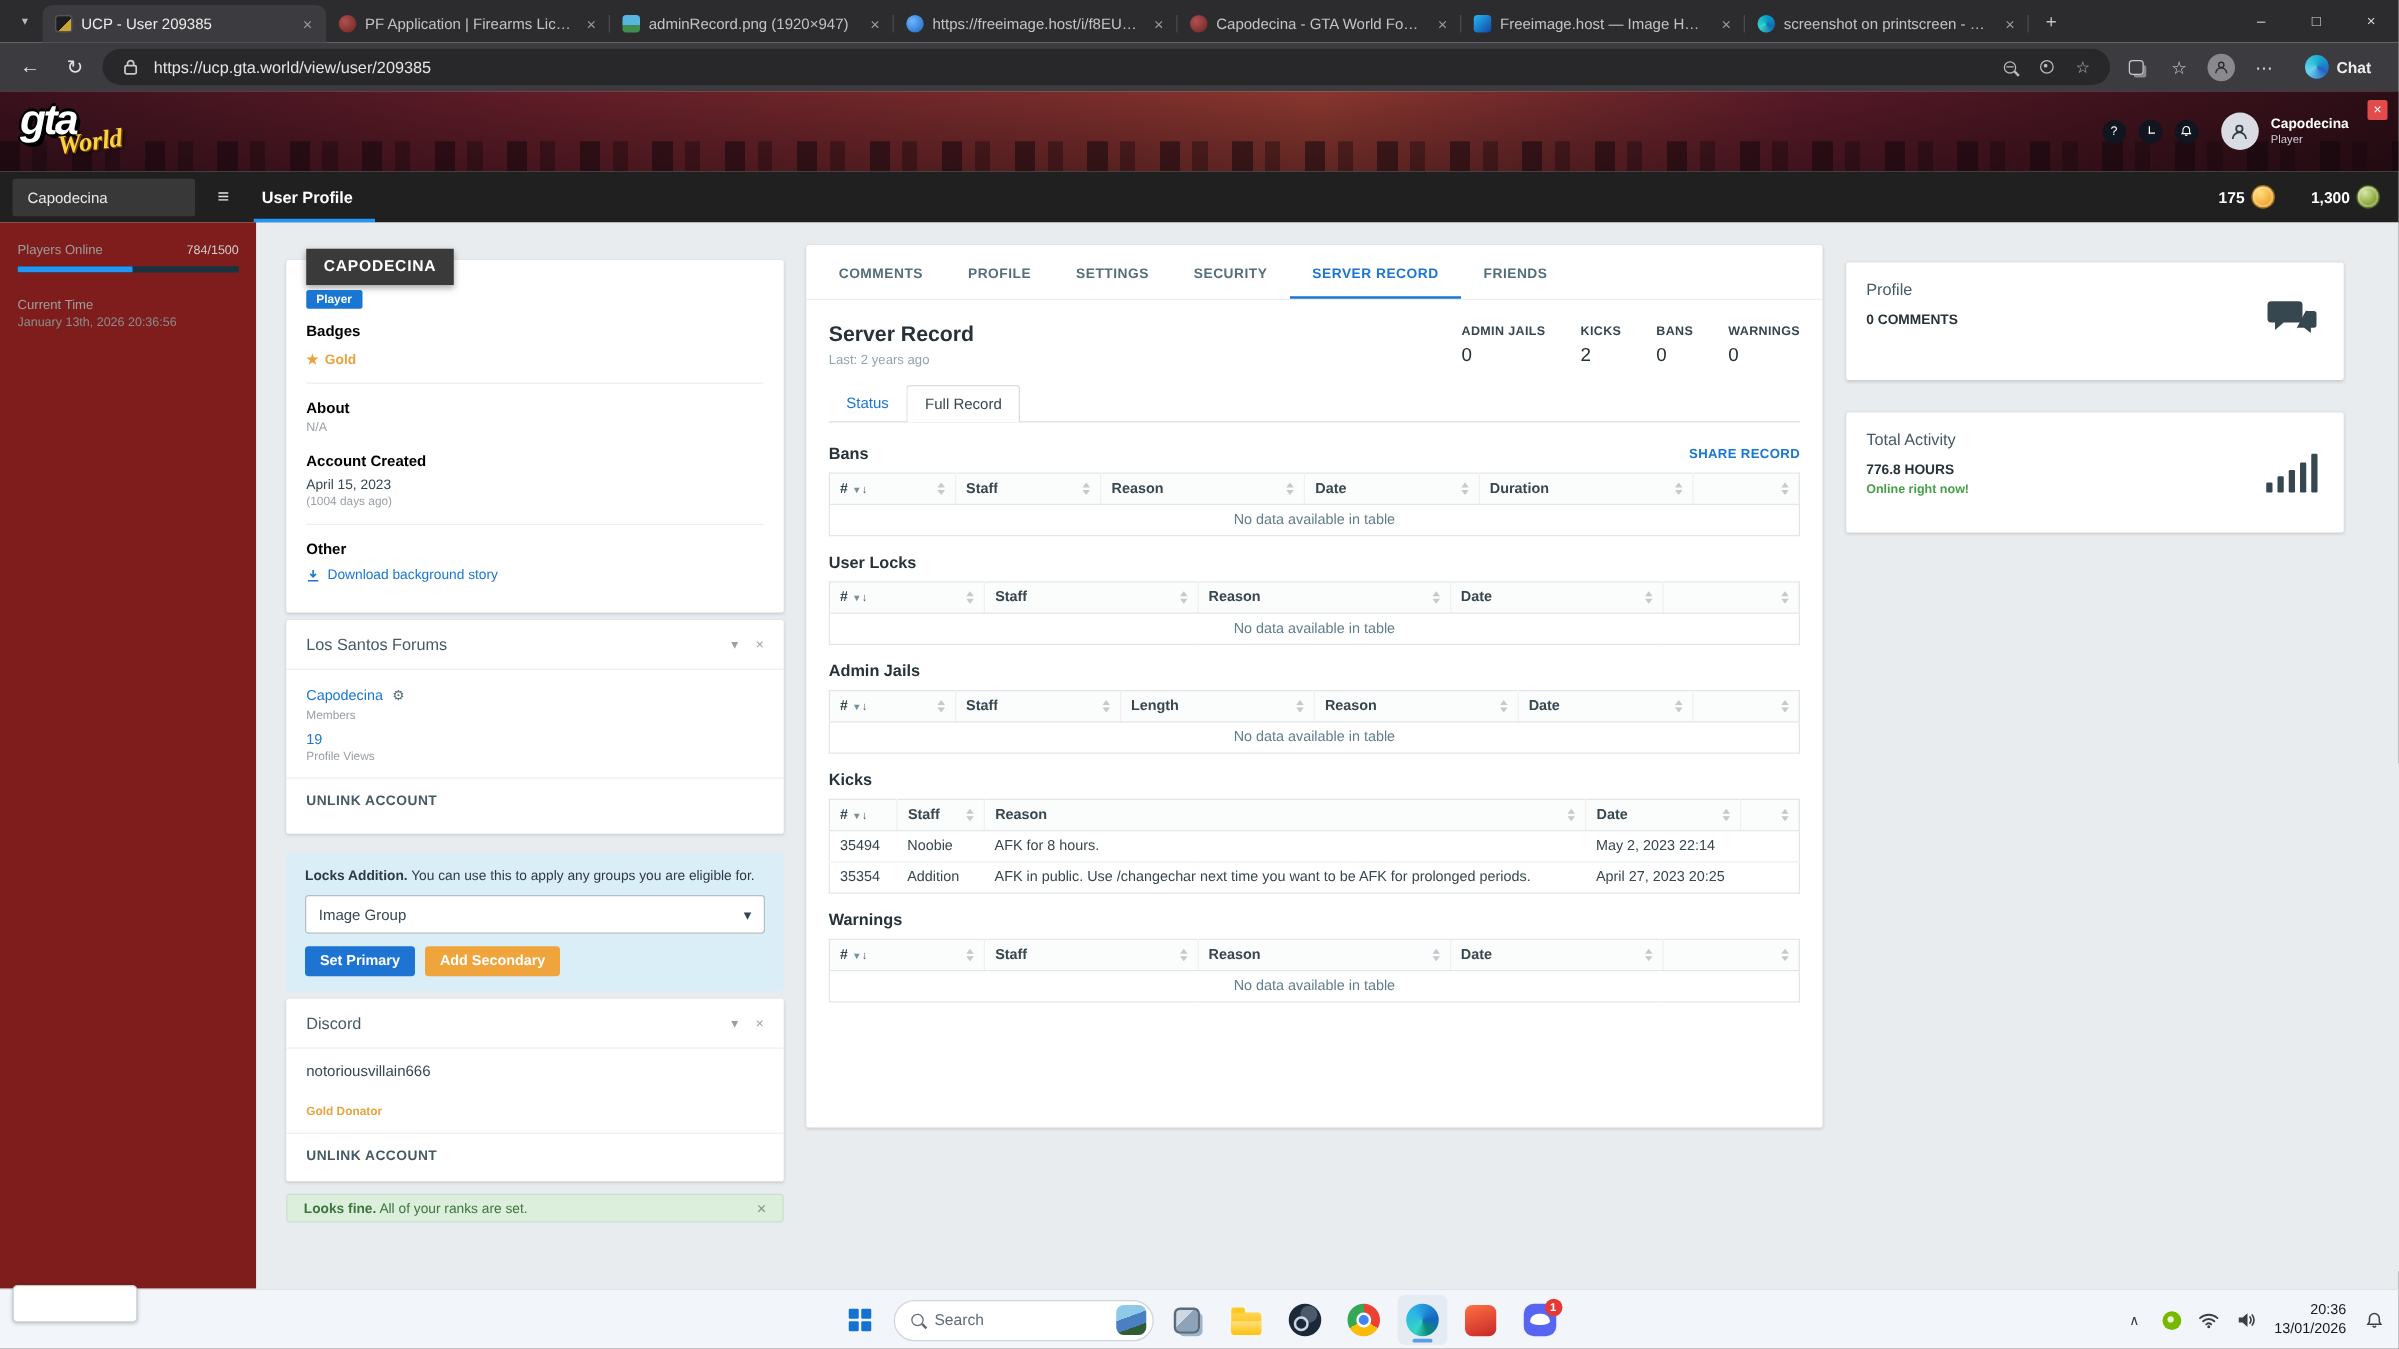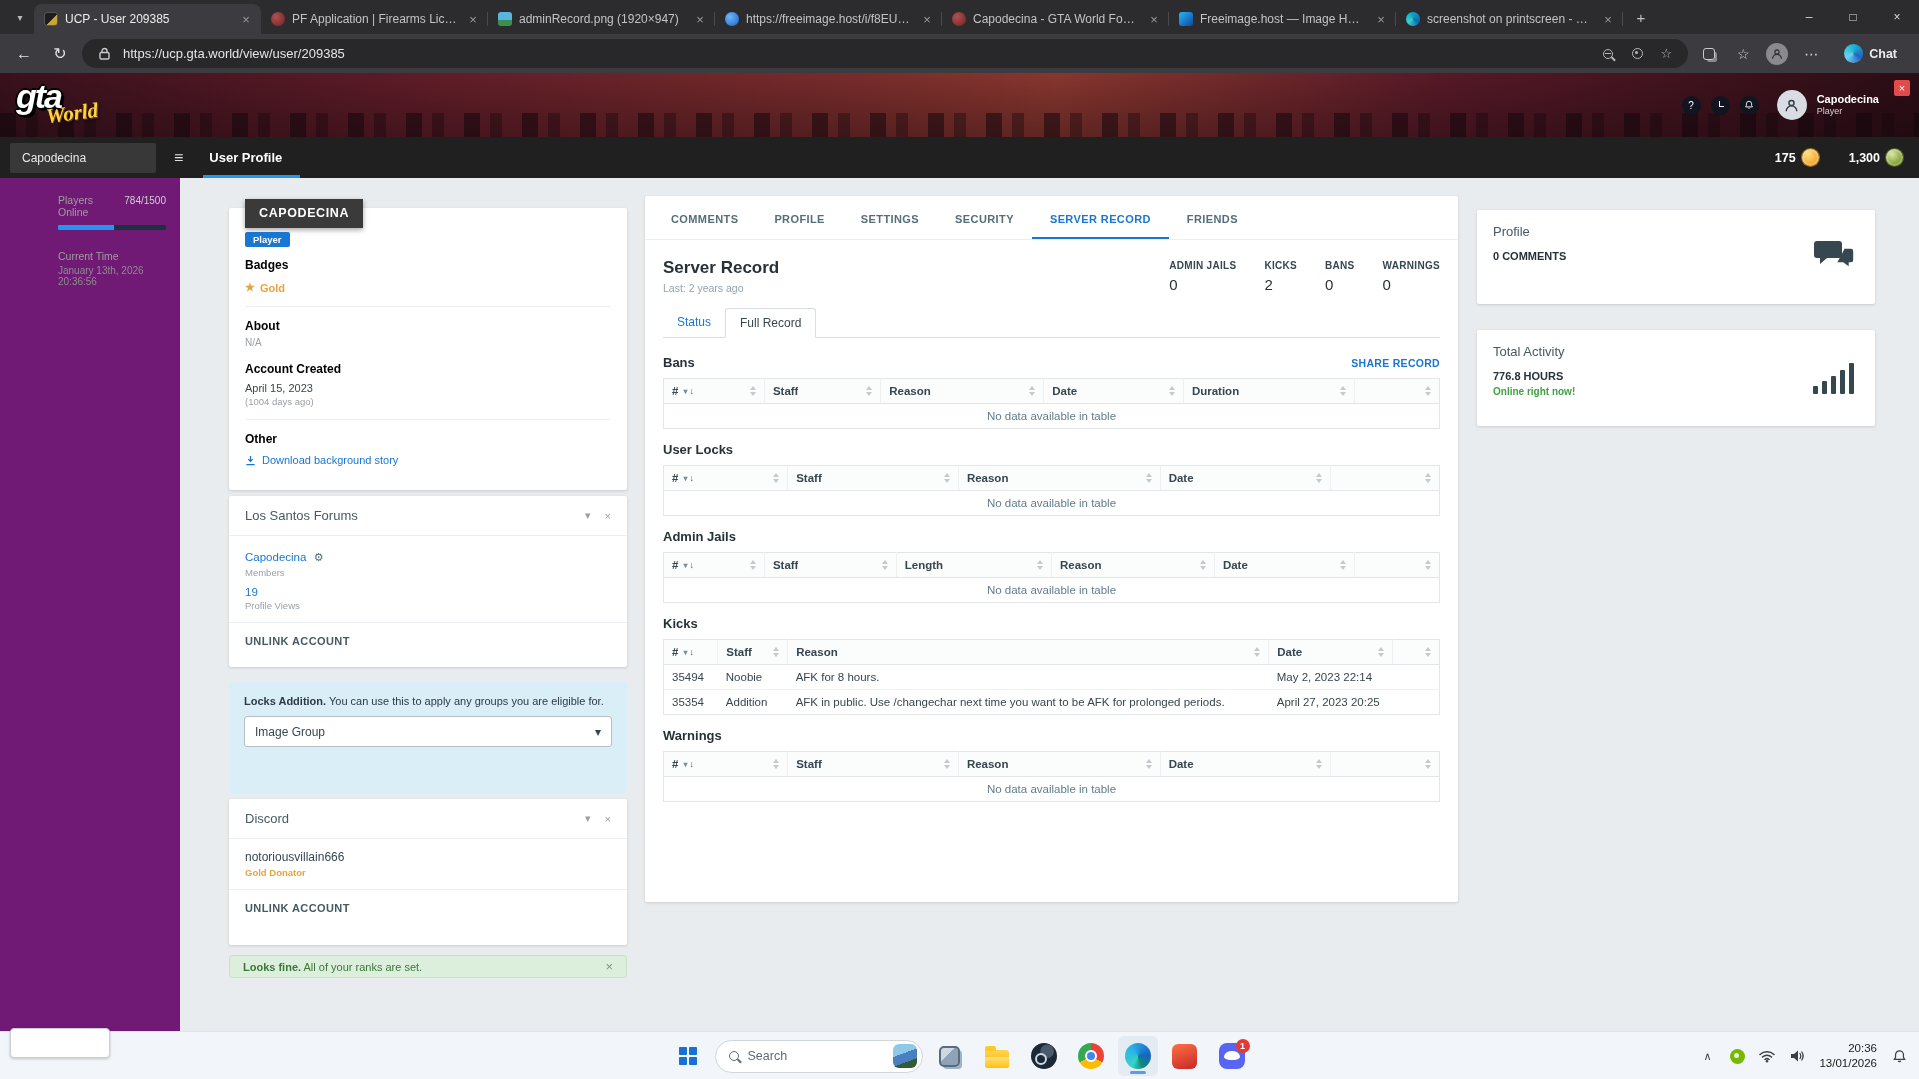--- a/index.html
+++ b/index.html
@@ -69,21 +69,21 @@
   .nb-user { margin-left:10px; width:146px; height:30px; background:#383838; display:flex; align-items:center; padding:0 12px; font-size:12px; color:#e8e8e8; border-radius:2px; }
   .nb-burger { margin-left:18px; font-size:16px; color:#e0e0e0; }
   .nb-title { margin-left:22px; height:41px; display:flex; align-items:center; font-size:13px; font-weight:bold; position:relative; padding:0 4px; }
   .nb-title::after { content:''; position:absolute; left:-2px; right:-14px; bottom:0; height:3px; background:#2196f3; }
   .nb-right { margin-left:auto; margin-right:16px; display:flex; align-items:center; gap:30px; font-size:12.5px; font-weight:bold; }
   .nb-cur { display:flex; align-items:center; gap:6px; }
   .coin { width:17px; height:17px; border-radius:50%; background:radial-gradient(circle at 35% 30%,#ffe082,#f0a42a 70%,#c97f12); box-shadow:inset 0 0 0 2px rgba(255,255,255,.25),0 0 0 1px #9a6d10; }
   .money { width:17px; height:17px; border-radius:50%; background:radial-gradient(circle at 35% 30%,#d8e9a8,#8aa53c 60%,#5c7a1e); box-shadow:inset 0 0 0 2px rgba(255,255,255,.25),0 0 0 1px #4c6418; }
 
   
-  .side { position:absolute; left:0; top:178px; width:180px; bottom:48px; background:#701a75; color:#bbb;padding-left:44px; }
+  .side { position:absolute; left:0; top:178px; width:205px; bottom:48px; background:#7f1d1d; color:#bbb; }
   .side-row { display:flex; justify-content:space-between; align-items:baseline; padding:16px 14px 7px; }
   .side-lab { font-size:10.5px; color:#9e9e9e; }
   .side-val { font-size:10px; color:#cfcfcf; }
   .progress { margin:0 14px; height:5px; background:#17333f; border-radius:1px; overflow:hidden; }
   .progress i { display:block; height:100%; background:#2196f3; }
   .side-time-lab { padding:20px 14px 3px; font-size:10.5px; color:#9e9e9e; }
   .side-time-val { padding:0 14px; font-size:10px; color:#8d8d8d; }
 
   
   .content { position:absolute; left:205px; top:178px; right:0; bottom:48px; background:#e9ecef; }
@@ -108,21 +108,21 @@
   .panel-head { display:flex; align-items:center; padding:12px 16px; border-bottom:1px solid #eceff1; }
   .panel-title { font-size:13px; color:#455a64; flex:1; }
   .panel-ic { color:#9e9e9e; font-size:11px; margin-left:14px; }
   .panel-body { padding:11px 16px; border-bottom:1px solid #eceff1; }
   .blue-link { font-size:11.5px; color:#1976d2; }
   .gear { color:#546e7a; font-size:11px; margin-left:3px; }
   .tiny-lab { font-size:9.5px; color:#9aa0a6; margin-top:2px; }
   .views { font-size:11.5px; color:#1976d2; margin-top:8px; }
   .unlink { padding:12px 16px; font-size:11px; font-weight:bold; color:#455a64; letter-spacing:.4px; }
   .d-user { font-size:12px; color:#37474f; }
-  .d-rank { font-size:9.5px; font-weight:bold; color:#e8a33d; margin-top:3px; }
+  .d-rank { font-size:9.5px; font-weight:bold; color:#e8a33d; margin-top:20px; }
 
   
   .g-panel { position:absolute; left:24px; top:504px; width:398px; height:111px; background:#d9eef7; border-radius:3px; padding:13px 15px; }
   .g-text { font-size:11px; color:#2f3a44; }
   .g-text b { font-weight:bold; }
   .g-select { margin-top:9px; height:31px; background:#fff; border:1px solid #b7bec4; border-radius:3px; display:flex; align-items:center; justify-content:space-between; padding:0 10px; font-size:12px; color:#37474f; }
   .g-btns { display:flex; gap:8px; margin-top:10px; }
   .btn { padding:6px 12px; border-radius:3px; font-size:11.5px; font-weight:bold; color:#fff; }
   .btn-blue { background:#1e74d2; }
   .btn-orange { background:#f0a53c; }
@@ -410,20 +410,24 @@
     </div>
 
     <div class="g-panel">
       <div class="g-text">
         <b>Locks Addition.</b><span> You can use this to apply any groups you are eligible for.</span>
       </div>
       <div class="g-select">
         <span>Image Group</span>
         <span>▾</span>
       </div>
+      <div class="g-btns">
+        <div class="btn btn-blue">Set Primary</div>
+        <div class="btn btn-orange">Add Secondary</div>
+      </div>
     </div>
 
     <div class="card d-card">
       <div class="panel-head">
         <span class="panel-title">Discord</span>
         <span class="panel-ic">▾</span>
         <span class="panel-ic">×</span>
       </div>
       <div class="panel-body">
         <div class="d-user">notoriousvillain666</div>

